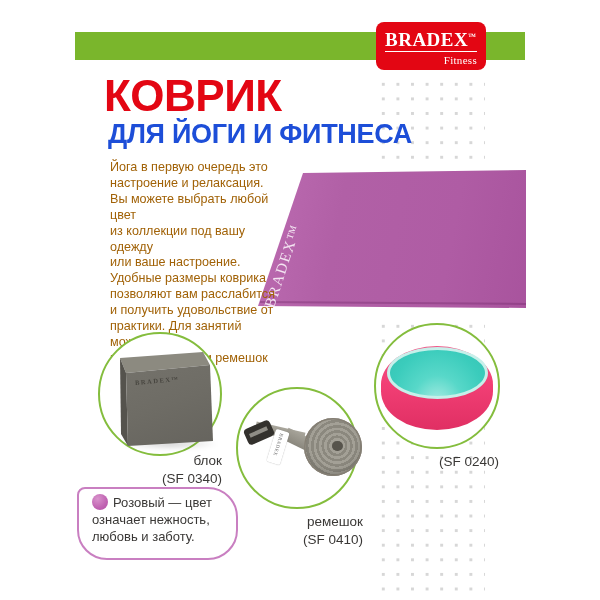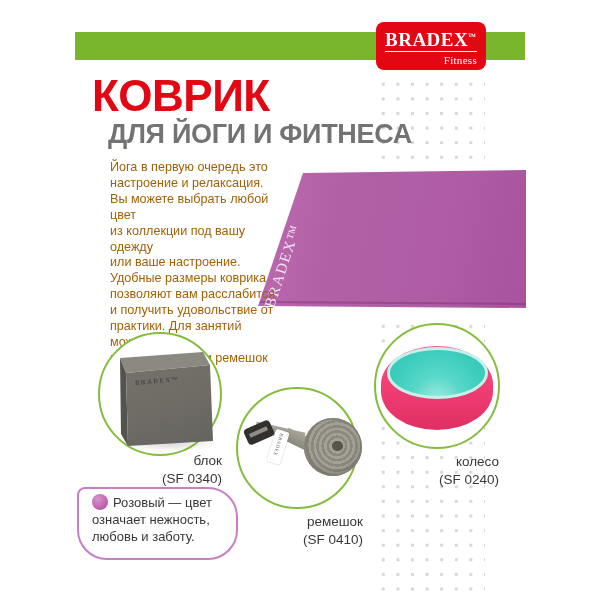--- a/index.html
+++ b/index.html
@@ -15,22 +15,22 @@
   .logo-rule{height:0;border-top:1.5px solid #ffffff;margin:1px 0 2px 0;}
   .logo-sub{text-align:right;font-size:11px;letter-spacing:.3px;font-family:Liberation Serif, serif;}
 
   
   .dots{background-image:radial-gradient(circle,#d7d7d7 1.6px,rgba(0,0,0,0) 1.8px);
         background-size:14.6px 14.6px;background-position:3px 3px;z-index:0;}
   .dots-top{left:373px;top:74px;width:112px;height:94px;}
   .dots-bottom{left:373px;top:316px;width:112px;height:276px;}
 
   
-  .title{left:92px;top:74px;font-size:44px;font-weight:bold;letter-spacing:-.5px;color:#e30613;line-height:1;z-index:3;}
-  .subtitle{left:108px;top:121px;font-size:27px;font-weight:bold;color:#737373;letter-spacing:-.3px;line-height:1;z-index:3;}
+  .title{left:104px;top:74px;font-size:44px;font-weight:bold;letter-spacing:-.5px;color:#e30613;line-height:1;z-index:3;}
+  .subtitle{left:108px;top:121px;font-size:27px;font-weight:bold;color:#1d4ed8;letter-spacing:-.3px;line-height:1;z-index:3;}
   .intro{left:110px;top:160px;width:170px;font-size:12.6px;line-height:15.9px;color:#a16207;white-space:pre-line;z-index:3;}
 
   
   .mat{left:250px;top:166px;width:280px;height:146px;z-index:2;
        clip-path:polygon(53px 7px,276px 4px,276px 142px,8px 140px);
        background:linear-gradient(101deg,#9d4c93 0%,#ba69af 9%,#b160a6 32%,#af5ca4 70%,#a8539d 100%);}
   .mat-label{left:33px;top:100px;transform:translate(-50%,-50%) rotate(-72deg);
              font-family:"Liberation Serif",serif;font-size:15px;letter-spacing:1.5px;color:#f3e4f1;white-space:nowrap;}
   .mat-edge{left:10px;top:136px;width:266px;height:2px;background:rgba(110,35,100,.35);transform:rotate(.4deg);}
 
@@ -157,19 +157,18 @@
 
 <div class="abs plabel pl1">
   <div>блок</div>
   <div>(SF 0340)</div>
 </div>
 <div class="abs plabel pl2">
   <div>ремешок</div>
   <div>(SF 0410)</div>
 </div>
 <div class="abs plabel pl3">
-  <div>колесо</div>
   <div>(SF 0240)</div>
 </div>
 
 <div class="abs note"><span class="note-dot"></span><span>Розовый — цвет
 означает нежность,
 любовь и заботу.</span></div>
 
 </body></html>

